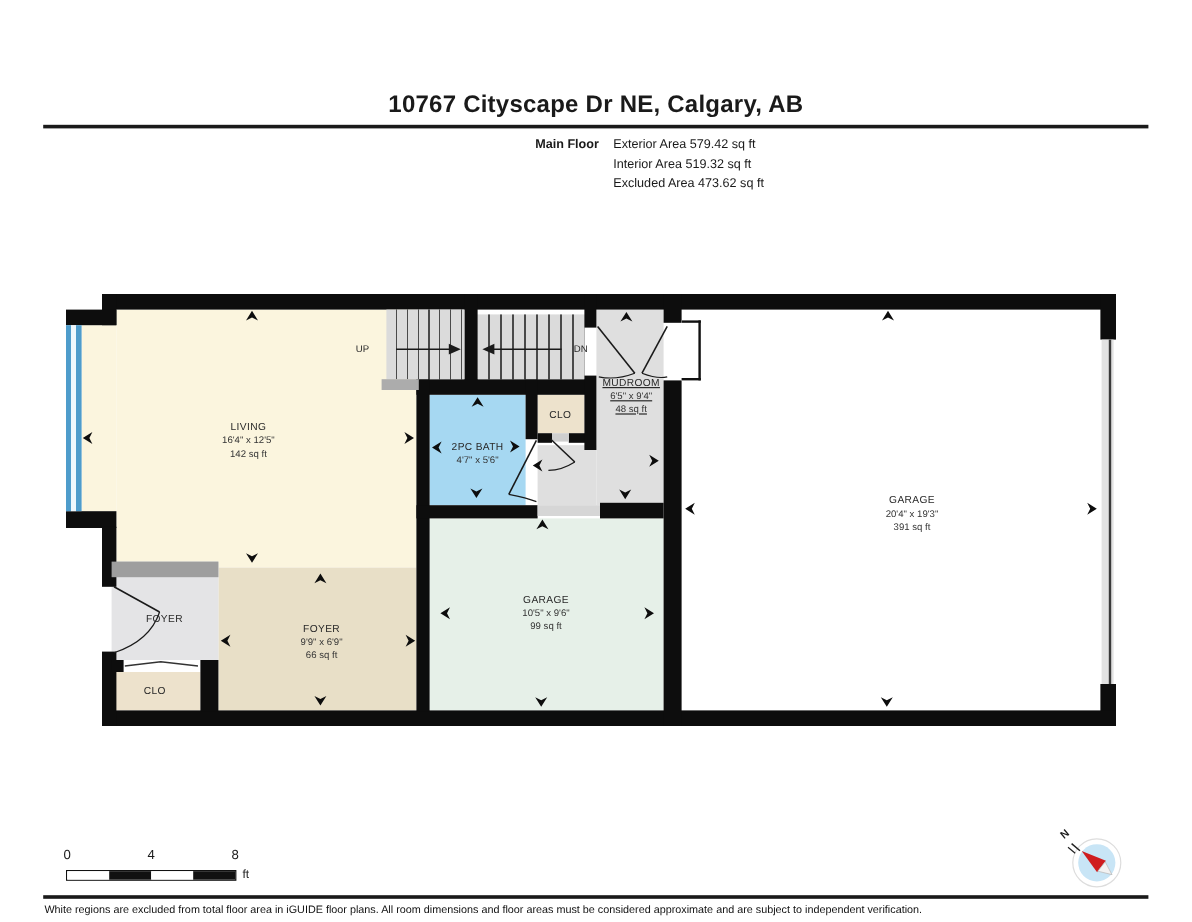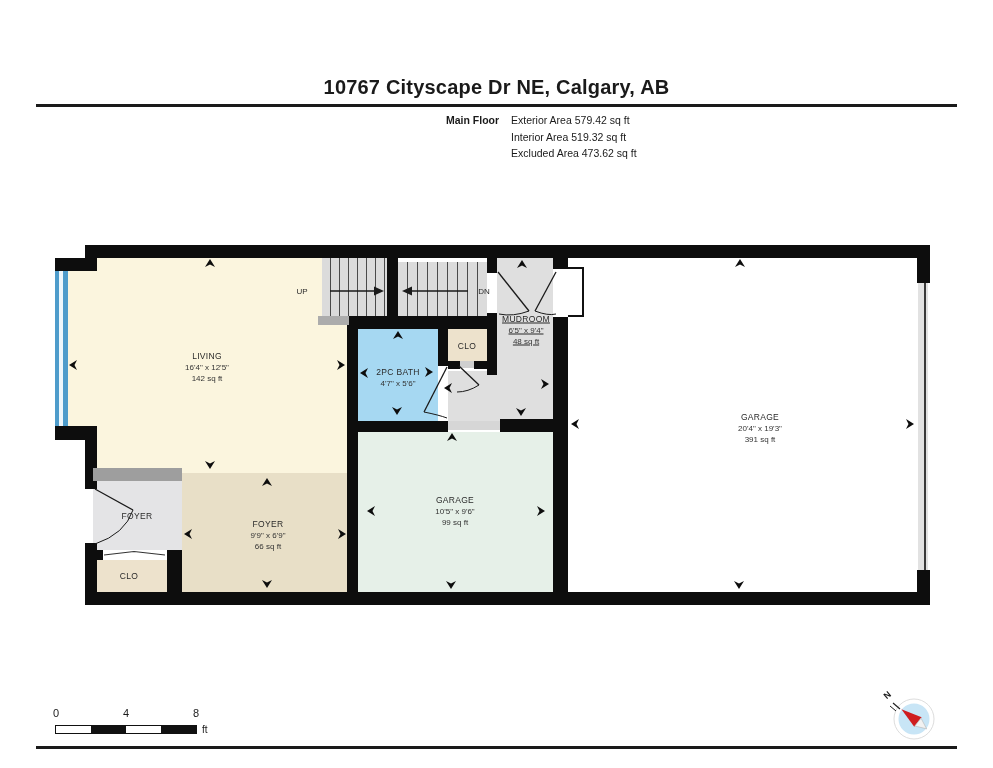--- a/index.html
+++ b/index.html
@@ -229,14 +229,15 @@
   <div class="scale-num" style="left:196px;top:662px;">8</div>
   <div class="scale-bar">
     <div class="scale-cell" style="background:#fff;"></div>
     <div class="scale-cell" style="background:#111;"></div>
     <div class="scale-cell" style="background:#fff;"></div>
     <div class="scale-cell" style="background:#111;"></div>
   </div>
   <div class="scale-unit">ft</div>
   <div class="north-label">N</div>
   <div class="hline" style="left:36px;top:701px;width:921px;height:3px;"></div>
+  <div class="disclaimer">White regions are excluded from total floor area in iGUIDE floor plans. All room dimensions and floor areas must be considered approximate and are subject to independent verification.</div>
 
 </div>
 
 </body></html>

